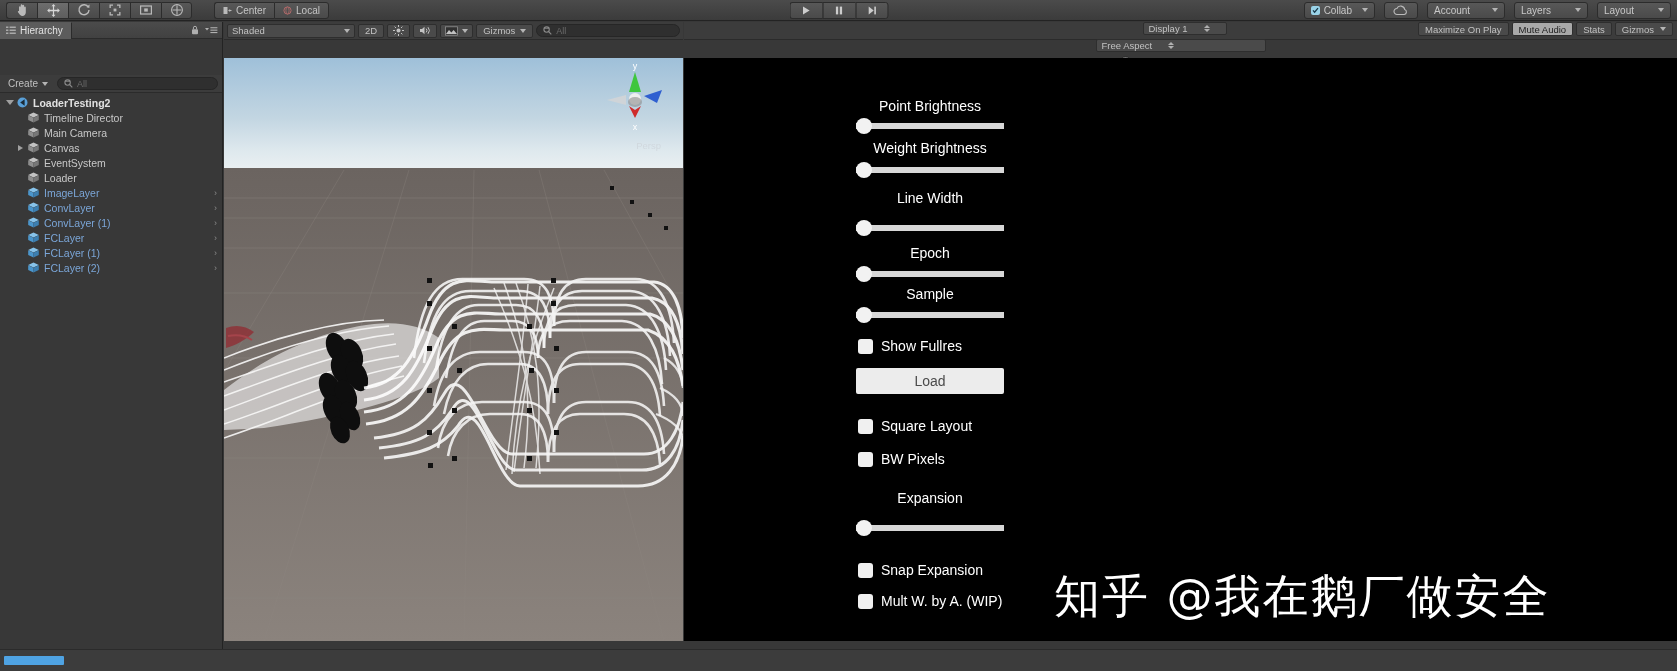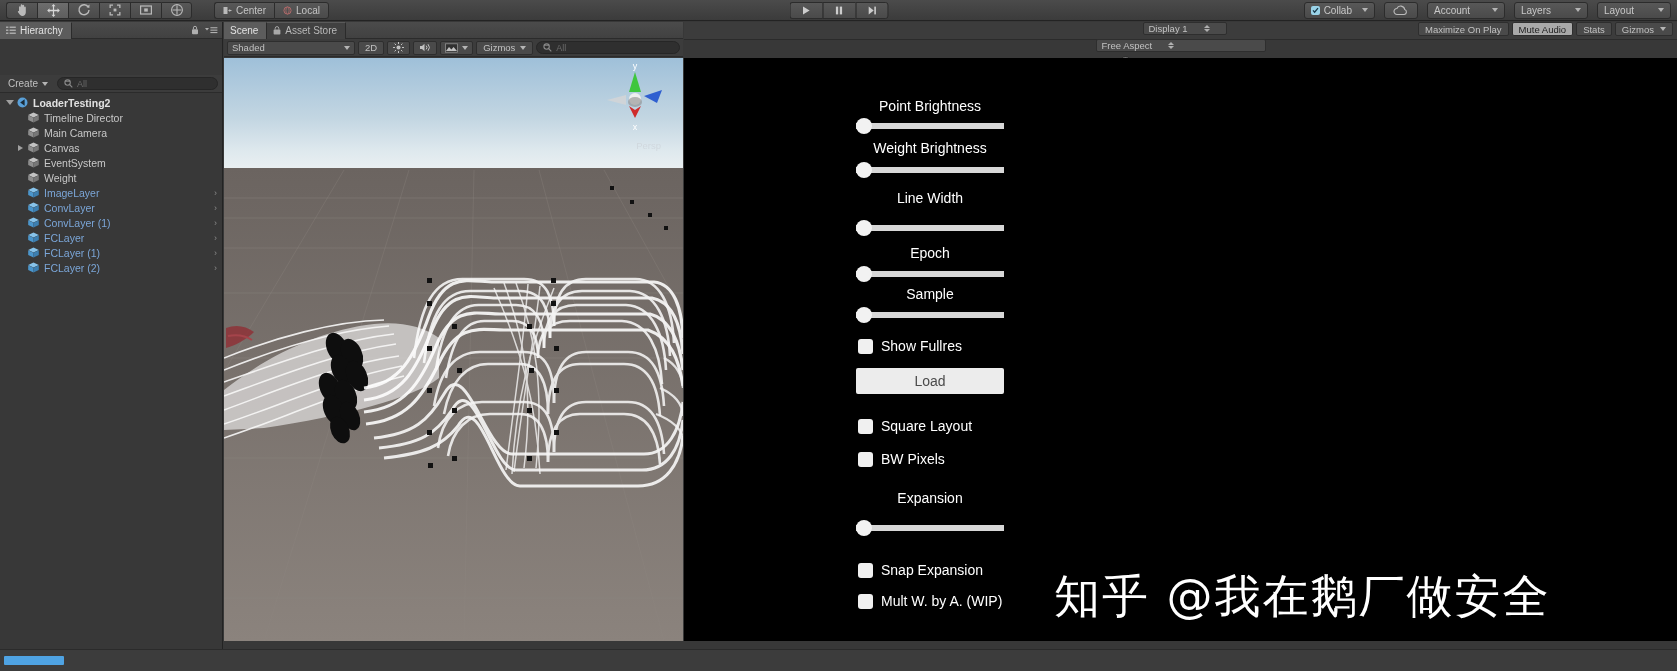--- a/index.html
+++ b/index.html
@@ -458,21 +458,21 @@
           </svg></span>
         <span>EventSystem</span>
       </div>
       <div class="hrow" style="padding-left: 15px;">
         <span class="arrow"></span>
         <span class="cube"><svg width="13" height="11" viewBox="0 0 13 11">
             <path d="M6.5 0.6l5.3 2.4-5.3 2.4L1.2 3z" fill="#c2c2c2"></path>
             <path d="M1.2 3.3v4.6l5.3 2.5V5.8z" fill="#8e8e8e"></path>
             <path d="M11.8 3.3v4.6l-5.3 2.5V5.8z" fill="#777777"></path>
           </svg></span>
-        <span>Weight</span>
+        <span>Loader</span>
       </div>
       <div class="hrow prefab" style="padding-left: 15px;">
         <span class="arrow"></span>
         <span class="cube"><svg width="13" height="11" viewBox="0 0 13 11">
             <path d="M6.5 0.6l5.3 2.4-5.3 2.4L1.2 3z" fill="#87c3ea"></path>
             <path d="M1.2 3.3v4.6l5.3 2.5V5.8z" fill="#4b96cc"></path>
             <path d="M11.8 3.3v4.6l-5.3 2.5V5.8z" fill="#3c7fb1"></path>
           </svg></span>
         <span>ImageLayer</span>
         <span class="chev-right">›</span>
@@ -524,32 +524,20 @@
             <path d="M1.2 3.3v4.6l5.3 2.5V5.8z" fill="#4b96cc"></path>
             <path d="M11.8 3.3v4.6l-5.3 2.5V5.8z" fill="#3c7fb1"></path>
           </svg></span>
         <span>FCLayer (2)</span>
         <span class="chev-right">›</span>
       </div>
     </div>
 </div>
 
 <div id="scene-panel">
-  <div id="scene-tabbar">
-    <div class="panel-tab active">
-      <span>Scene</span>
-    </div>
-    <div class="panel-tab" style="background:#414141">
-      <svg width="8" height="9" viewBox="0 0 8 9">
-        <rect x="0.6" y="3.6" width="6.8" height="5" rx=".8" fill="#a8a8a8"></rect>
-        <path d="M2.2 3.6V2.4a1.8 1.8 0 0 1 3.6 0v1.2" stroke="#a8a8a8" stroke-width="1" fill="none"></path>
-      </svg>
-      <span>Asset Store</span>
-    </div>
-  </div>
 
   <div id="scene-toolbar">
     <div class="sv-drop" style="min-width:128px">
       <span>Shaded</span>
       <span class="caret"></span>
     </div>
     <div class="sv-btn">
       <span>2D</span>
     </div>
     <div class="sv-btn" style="padding:0 5px">

